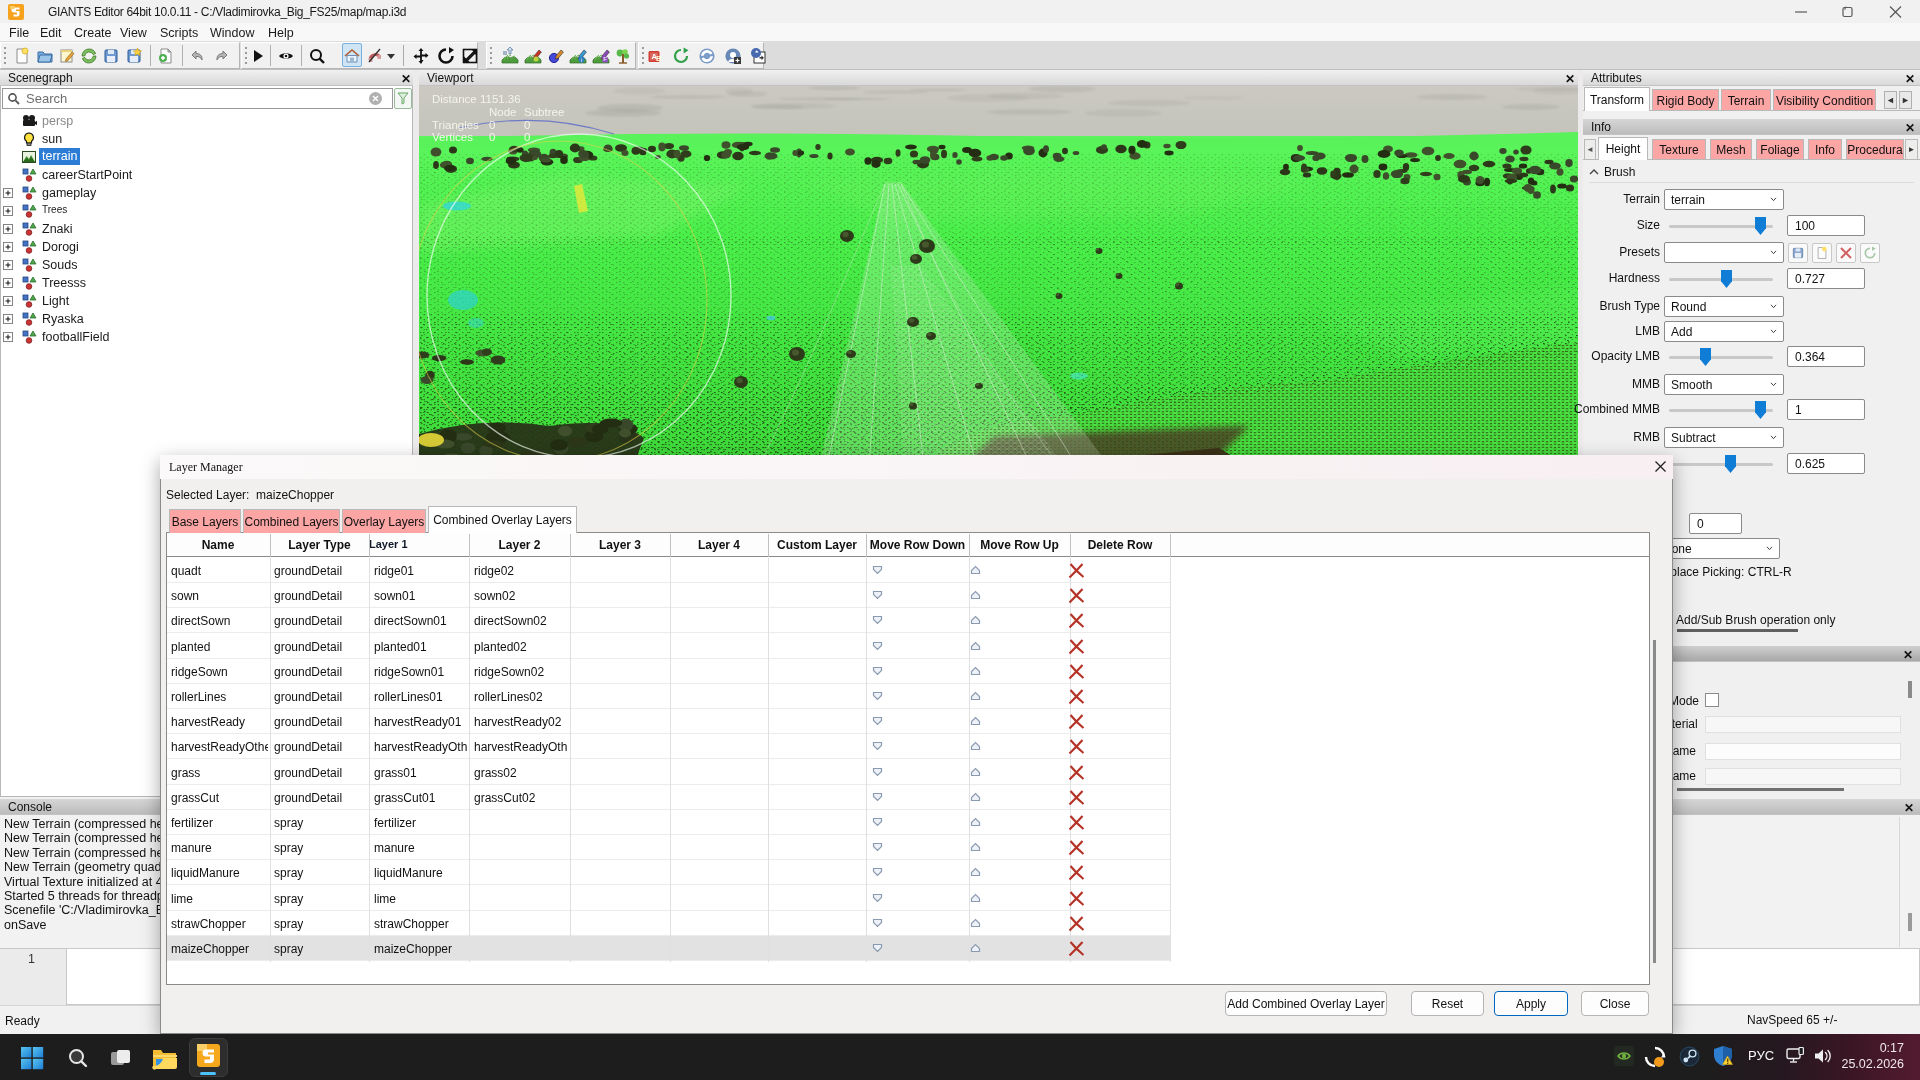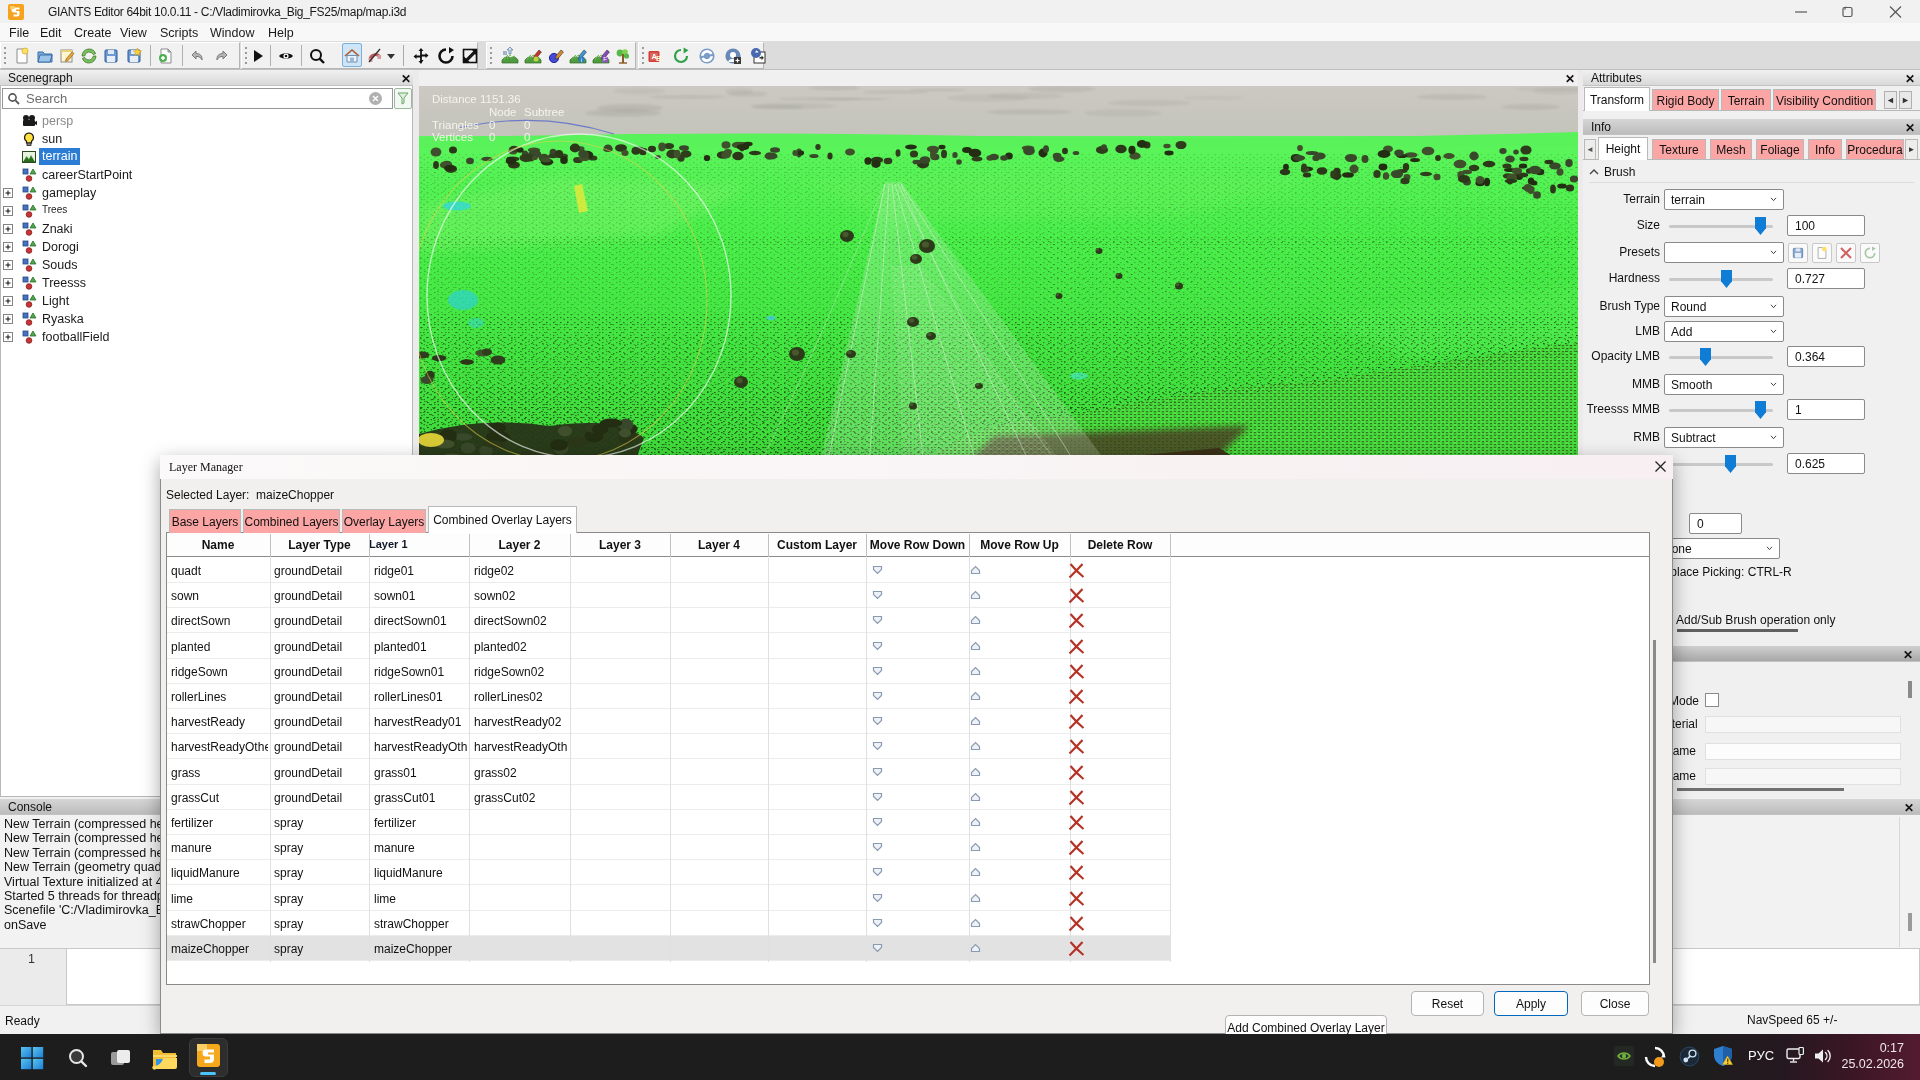--- a/index.html
+++ b/index.html
@@ -380,20 +380,21 @@
       <rect x="0.5" y="0.5" width="9" height="9" fill="#fff" stroke="#848484"></rect>
       <line x1="2.5" y1="5" x2="7.5" y2="5" stroke="#111"></line>
       <line x1="5" y1="2.5" x2="5" y2="7.5" stroke="#111"></line>
     </svg>
     <svg class="abs" style="left:21px;top:330px" width="16" height="14" viewBox="0 0 14 14">
       <rect x="1" y="1" width="5" height="5" fill="#4472c4" stroke="#27487f" stroke-width="0.8"></rect>
       <path d="M11 1 l3 5 h-6 z" fill="#4ca64c" stroke="#2d6e2d" stroke-width="0.8"></path>
       <circle cx="7" cy="10.5" r="2.8" fill="#cc3333" stroke="#7e1e1e" stroke-width="0.8"></circle>
     </svg>
     <div class="abs" style="left:42px;top:330px;font-size:12.5px;color:#1a1a1a;">footballField</div>
+<div class="hdr" style="left:419px;top:70px;width:1159px;">Viewport</div>
 <div class="hdrx" style="left:1565px;top:72px;">✕</div>
 <svg class="abs" style="left:419px;top:86px" width="1159" height="380" viewBox="0 0 1159 380">
       <defs>
 <linearGradient id="sky" x1="0" y1="0" x2="0" y2="1">
  <stop offset="0" stop-color="#cbc9c2"></stop>
           <stop offset="1" stop-color="#c3c3ba"></stop>
 </linearGradient>
 <linearGradient id="gr" x1="0" y1="0" x2="0" y2="1">
  <stop offset="0" stop-color="#5cf55c"></stop>
           <stop offset="0.3" stop-color="#4aef4a"></stop>
@@ -863,21 +864,21 @@
     <div class="slider" style="left:1669px;top:347px;width:104px;">
       <div class="track"></div>
       <div class="hd" style="left:31px;"></div>
     </div>
     <div class="tf" style="left:1787px;top:346px;width:78px;height:21px;">0.364</div>
     <div class="lbl" style="left:1500px;top:377px;width:160px;">MMB</div>
     <div class="dd" style="left:1664px;top:374px;width:120px;height:21px;">Smooth
 <svg class="car" viewBox="0 0 8 6">
         <path d="M1 1 l3 3.4 L7 1" fill="none" stroke="#444" stroke-width="1.2"></path>
       </svg></div>
-    <div class="lbl" style="left:1500px;top:402px;width:160px;">Treesss MMB</div>
+    <div class="lbl" style="left:1500px;top:402px;width:160px;">Combined MMB</div>
     <div class="slider" style="left:1669px;top:400px;width:104px;">
       <div class="track"></div>
       <div class="hd" style="left:86px;"></div>
     </div>
     <div class="tf" style="left:1787px;top:399px;width:78px;height:21px;">1</div>
     <div class="lbl" style="left:1500px;top:430px;width:160px;">RMB</div>
     <div class="dd" style="left:1664px;top:427px;width:120px;height:21px;">Subtract
 <svg class="car" viewBox="0 0 8 6">
         <path d="M1 1 l3 3.4 L7 1" fill="none" stroke="#444" stroke-width="1.2"></path>
       </svg></div>
@@ -1191,21 +1192,21 @@
     <div class="abs" style="left:369px;top:558px;width:1px;height:404px;background:#e0e0e0;z-index:12;"></div>
     <div class="abs" style="left:469px;top:558px;width:1px;height:404px;background:#e0e0e0;z-index:12;"></div>
     <div class="abs" style="left:570px;top:558px;width:1px;height:404px;background:#e0e0e0;z-index:12;"></div>
     <div class="abs" style="left:670px;top:558px;width:1px;height:404px;background:#e0e0e0;z-index:12;"></div>
     <div class="abs" style="left:768px;top:558px;width:1px;height:404px;background:#e0e0e0;z-index:12;"></div>
     <div class="abs" style="left:866px;top:558px;width:1px;height:404px;background:#e0e0e0;z-index:12;"></div>
     <div class="abs" style="left:969px;top:558px;width:1px;height:404px;background:#e0e0e0;z-index:12;"></div>
     <div class="abs" style="left:1070px;top:558px;width:1px;height:404px;background:#e0e0e0;z-index:12;"></div>
     <div class="abs" style="left:1170px;top:558px;width:1px;height:404px;background:#e0e0e0;z-index:12;"></div>
     <div class="abs" style="left:1653px;top:640px;width:3px;height:323px;background:#8a8a8a;z-index:13;"></div>
-    <div class="btn" style="left:1225px;top:991px;width:162px;height:25px;z-index:12;margin-top:24px;">Add Combined Overlay Layer</div>
+    <div class="btn" style="left:1225px;top:991px;width:162px;height:25px;z-index:12;">Add Combined Overlay Layer</div>
     <div class="btn" style="left:1411px;top:991px;width:73px;height:25px;z-index:12;">Reset</div>
     <div class="btn" style="left:1494px;top:991px;width:74px;height:25px;border-color:#0067c0;border-width:1.5px;z-index:12;">Apply</div>
     <div class="btn" style="left:1581px;top:991px;width:68px;height:25px;z-index:12;">Close</div>
 <div class="abs" style="left:0;top:1034px;width:1920px;height:46px;background:linear-gradient(90deg,#1d1d1d 0%,#1d1d1d 88.5%,#261820 93%,#3b1624 96.5%,#541b30 100%);z-index:20;"></div>
 <svg class="abs" style="left:20px;top:1046px;z-index:21" width="24" height="24" viewBox="0 0 24 24">
  <defs>
         <linearGradient id="wb" x1="0" y1="0" x2="1" y2="1">
           <stop offset="0" stop-color="#57c5f0"></stop>
           <stop offset="1" stop-color="#1f7ed6"></stop>
         </linearGradient>

